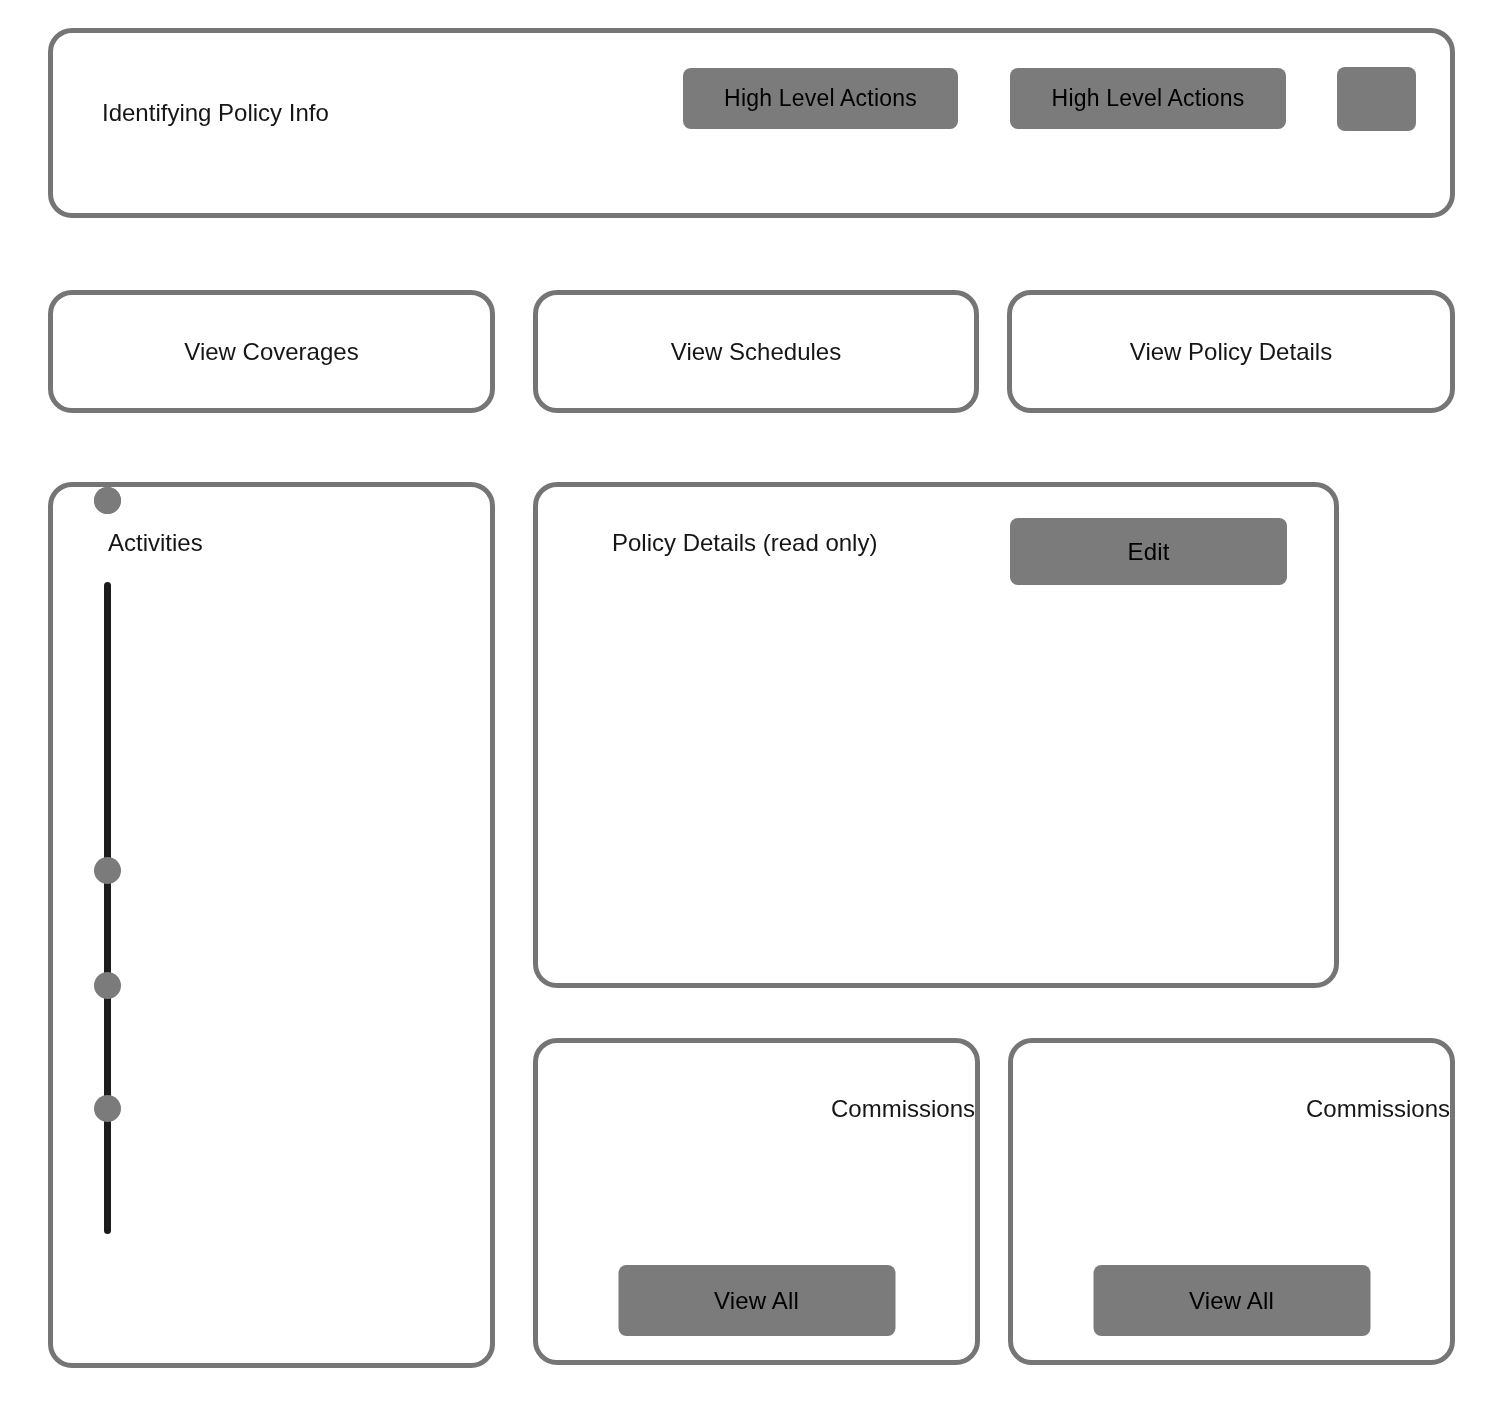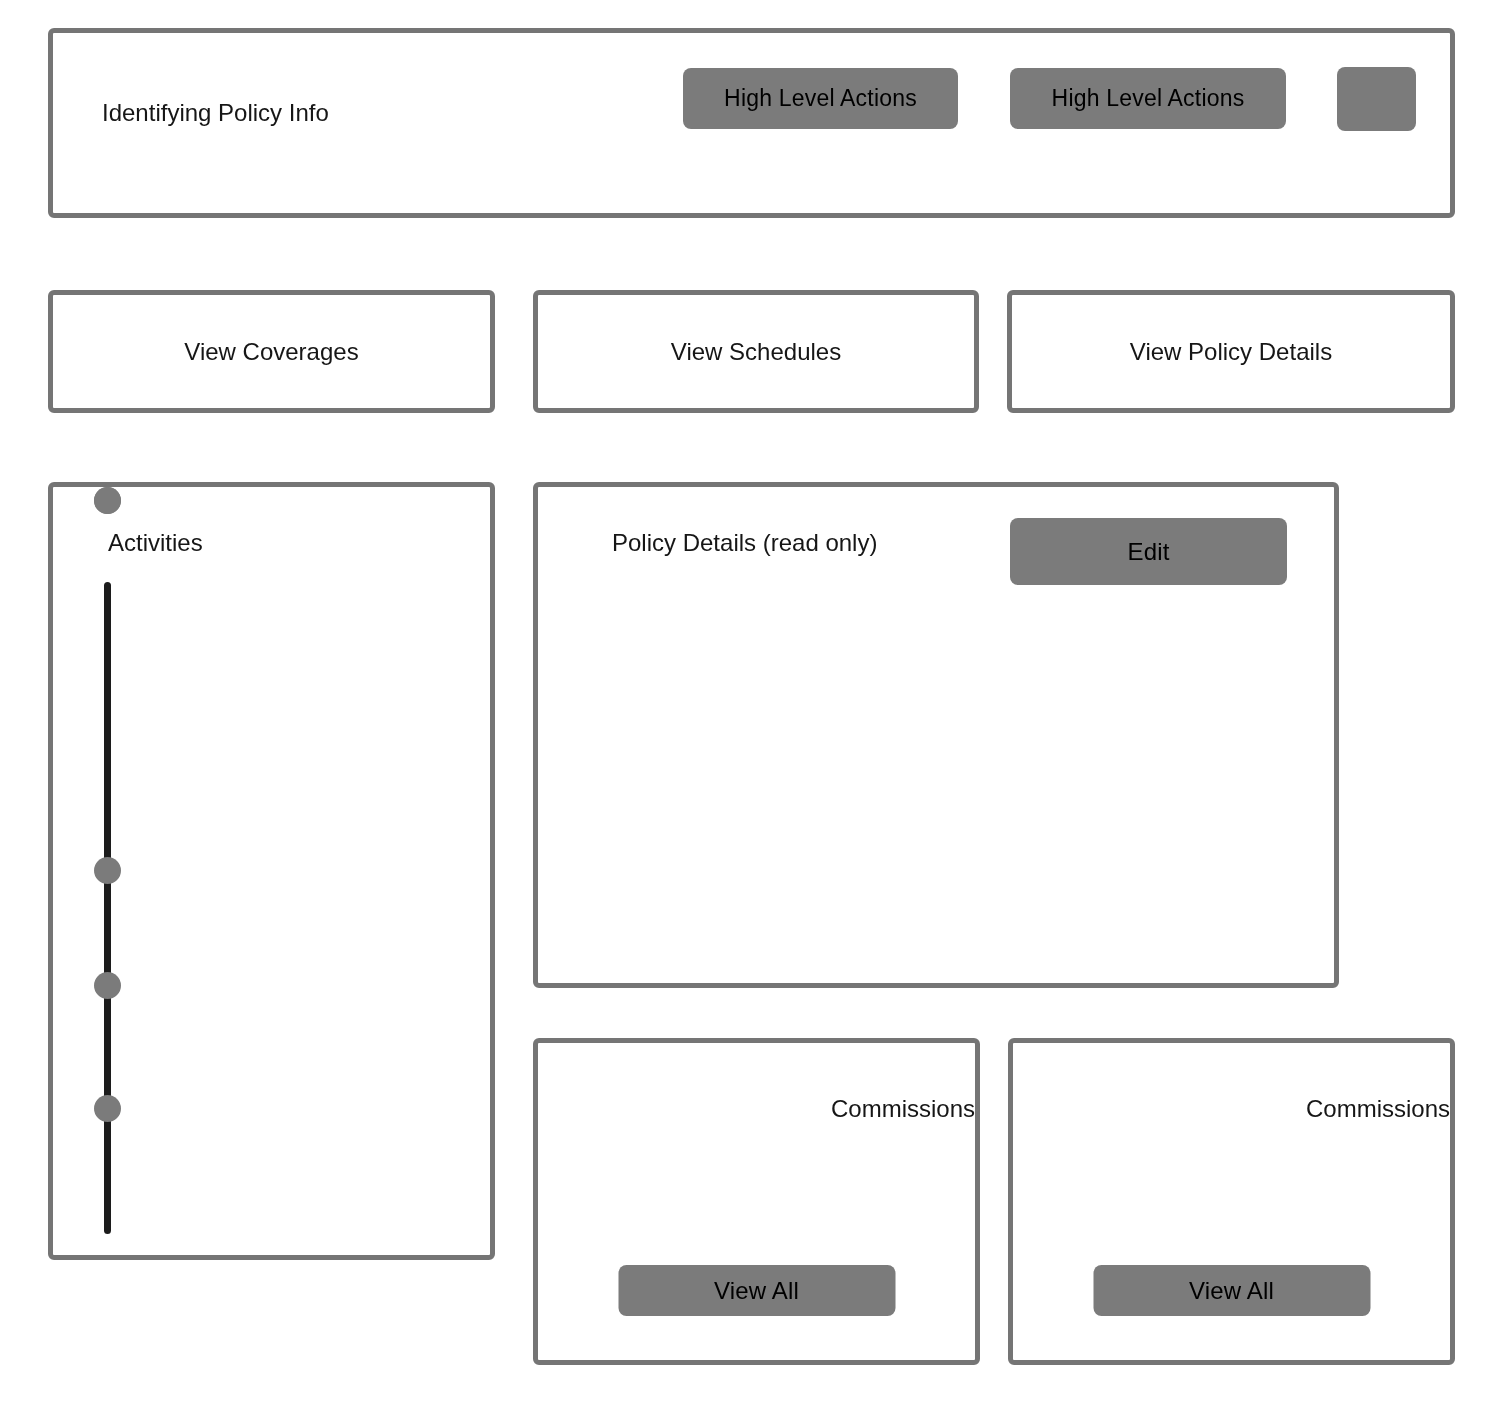--- a/index.html
+++ b/index.html
@@ -8,21 +8,21 @@
     width: 1500px;
     height: 1418px;
     position: relative;
     font-family: "Liberation Sans", "DejaVu Sans", sans-serif;
     color: #161616;
   }
   .card {
     position: absolute;
     background: #ffffff;
     border: 5px solid #757575;
-    border-radius: 6px;
+    border-radius: 24px;
   }
   .gbtn {
     position: absolute;
     background: #7b7b7b;
     color: #000000;
     border: none;
     border-radius: 8px;
     font-family: inherit;
     font-size: 23px;
     display: flex;
@@ -49,21 +49,21 @@
   
   .nav-card {
     display: flex; align-items: center; justify-content: center;
     font-size: 24px; cursor: pointer;
   }
   #nav-card-0 { left: 48px;   top: 290px; width: 447px; height: 123px; }
   #nav-card-1 { left: 533px;  top: 290px; width: 446px; height: 123px; }
   #nav-card-2 { left: 1007px; top: 290px; width: 448px; height: 123px; }
 
   
-  #activities-card { left: 48px; top: 482px; width: 447px; height: 778px; }
+  #activities-card { left: 48px; top: 482px; width: 447px; height: 886px; }
   #activities-title { left: 55px; top: 41px; }
   #timeline-line {
     position: absolute; left: 51px; top: 95px;
     width: 7px; height: 652px; background: #1c1c1c; border-radius: 4px;
   }
   .timeline-dot {
     position: absolute; left: 41px; width: 27px; height: 27px;
     border-radius: 50%; background: #7b7b7b;
   }
   .timeline-dot:nth-of-type(1) { top: 150px; }
@@ -81,21 +81,21 @@
   
   .commission-card { }
   #commission-card-0 { left: 533px;  top: 1038px; width: 447px; height: 327px; }
   #commission-card-1 { left: 1008px; top: 1038px; width: 447px; height: 327px; }
   .commission-title {
     position: absolute; left: 0; right: 0; top: 51px;
     text-align: right; font-size: 24px; line-height: 30px; padding-left: 36px;
   }
   .view-all-btn {
     left: 50%; transform: translateX(-50%);
-    top: 222px; width: 277px; height: 51px; font-size: 24px;
+    top: 222px; width: 277px; height: 71px; font-size: 24px;
   }
 </style>
 </head>
 <body>
 
 <section class="card" id="header-card">
   <div class="panel-title" id="header-title">Identifying Policy Info</div>
   <button class="gbtn" id="hla-btn-1">High Level Actions</button>
   <button class="gbtn" id="hla-btn-2">High Level Actions</button>
   <button class="gbtn" id="header-icon-btn" aria-label="action"></button>

